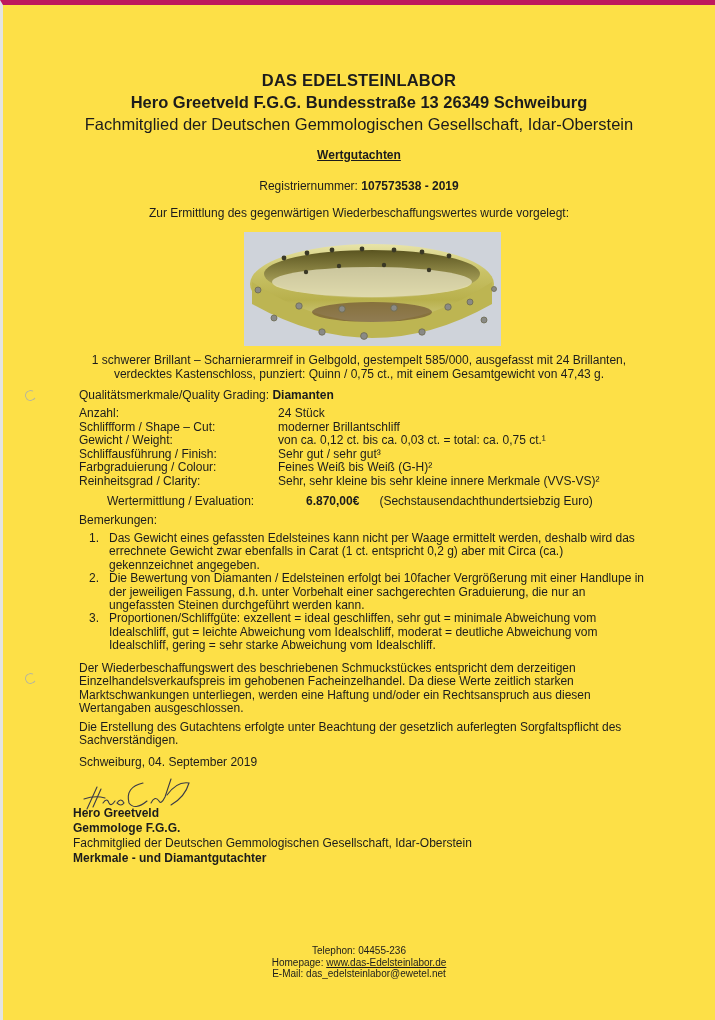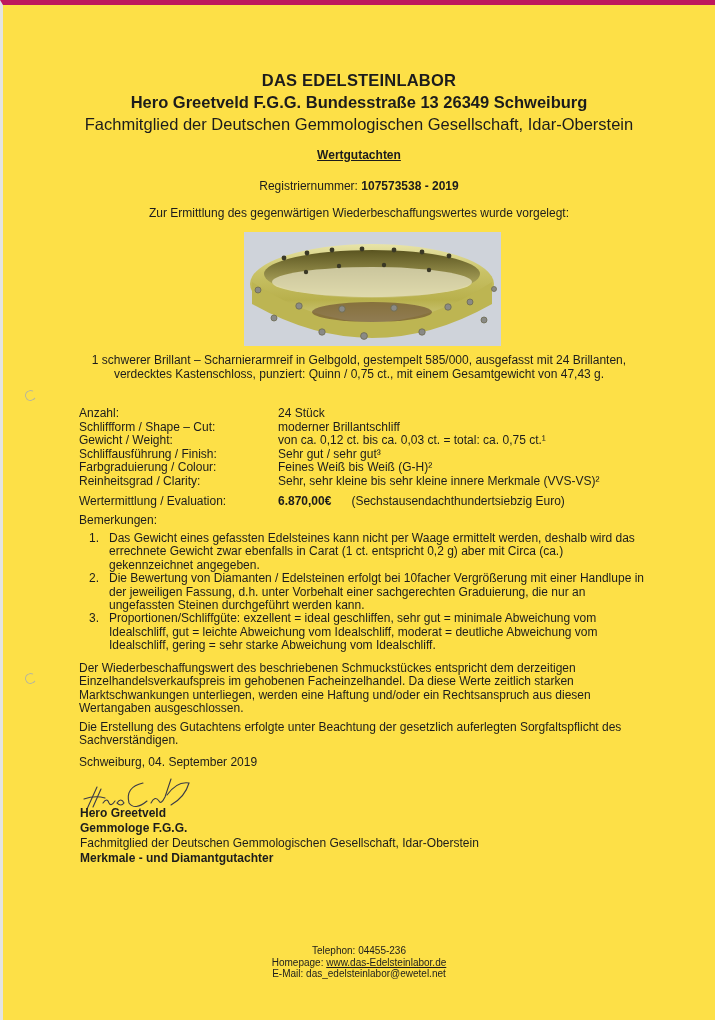--- a/index.html
+++ b/index.html
@@ -21,33 +21,33 @@
   .reg b { font-weight:bold; }
   .intro { top:201px; font-size:12px; }
   .photo { left:241px; top:227px; width:257px; height:114px; background:linear-gradient(#c8ccd3,#d9dce2); overflow:hidden; }
   .desc { top:348px; font-size:12px; line-height:14px; }
   .grading-head { left:76px; top:383px; font-size:12px; }
   .grading-head b { font-weight:bold; }
   .spec { left:76px; top:402px; font-size:12px; line-height:13.5px; }
   .spec .row { display:flex; }
   .spec .k { width:199px; }
   .eval { left:76px; top:489px; font-size:12px; display:flex; }
-  .eval .k { width:199px; }
+  .eval .k { width:199px;margin-left:28px; }
   .eval b { font-weight:bold; margin-right:20px; }
   .remarks-label { left:76px; top:508px; font-size:12px; }
   .notes { left:76px; top:527px; width:570px; font-size:12px; line-height:13.4px; }
   .note { display:flex; margin-bottom:0; }
   .note .num { width:30px; text-align:right; padding-right:10px; box-sizing:border-box; flex:none; }
   .note .txt { flex:1; }
   .para { left:76px; width:570px; font-size:12px; line-height:13.4px; }
   .p1 { top:657px; }
   .p2 { top:716px; }
   .p3 { top:751px; }
   .sig { left:78px; top:768px; width:125px; height:38px; }
-  .signer { left:77px; top:801px; font-size:12px; line-height:15px; }
+  .signer { left:70px; top:801px; font-size:12px; line-height:15px; }
   .signer .b { font-weight:bold; }
   .footer { top:940px; font-size:10px; line-height:11.5px; }
   .footer a { color:#1c1c1c; text-decoration:underline; }
   .hole { width:11px; height:11px; border:1.5px solid #b9b79a; border-radius:50%; border-right-color:transparent; box-sizing:border-box; transform:rotate(-15deg); }
 </style>
 </head>
 <body>
 
 <div class="page">
 
@@ -113,20 +113,24 @@
           <circle cx="250" cy="57" r="2.5"></circle>
       </g>
     </svg>
   </div>
 
   <div class="abs center desc">
     <div>1 schwerer Brillant – Scharnierarmreif in Gelbgold, gestempelt 585/000, ausgefasst mit 24 Brillanten,</div>
     <div>verdecktes Kastenschloss, punziert: Quinn / 0,75 ct., mit einem Gesamtgewicht von 47,43 g.</div>
   </div>
 
+  <div class="abs grading-head">
+    <span>Qualitätsmerkmale/Quality Grading:</span>
+    <b>Diamanten</b>
+  </div>
 
   <div class="abs spec">
     <div class="row">
         <span class="k">Anzahl:</span>
         <span>24 Stück</span>
       </div>
     <div class="row">
         <span class="k">Schliffform / Shape – Cut:</span>
         <span>moderner Brillantschliff</span>
       </div>

